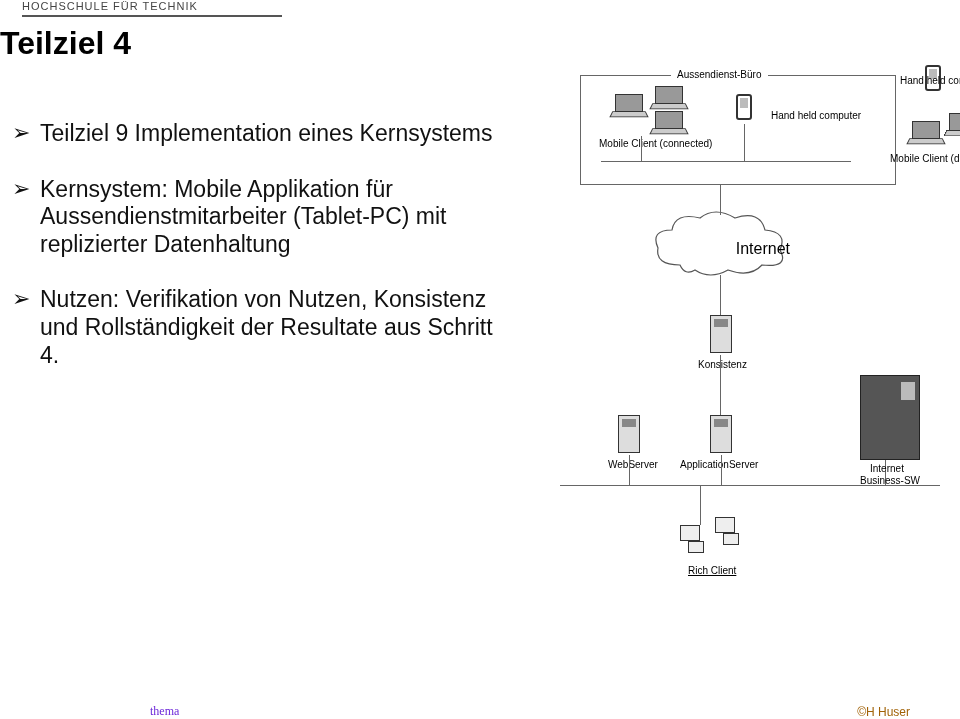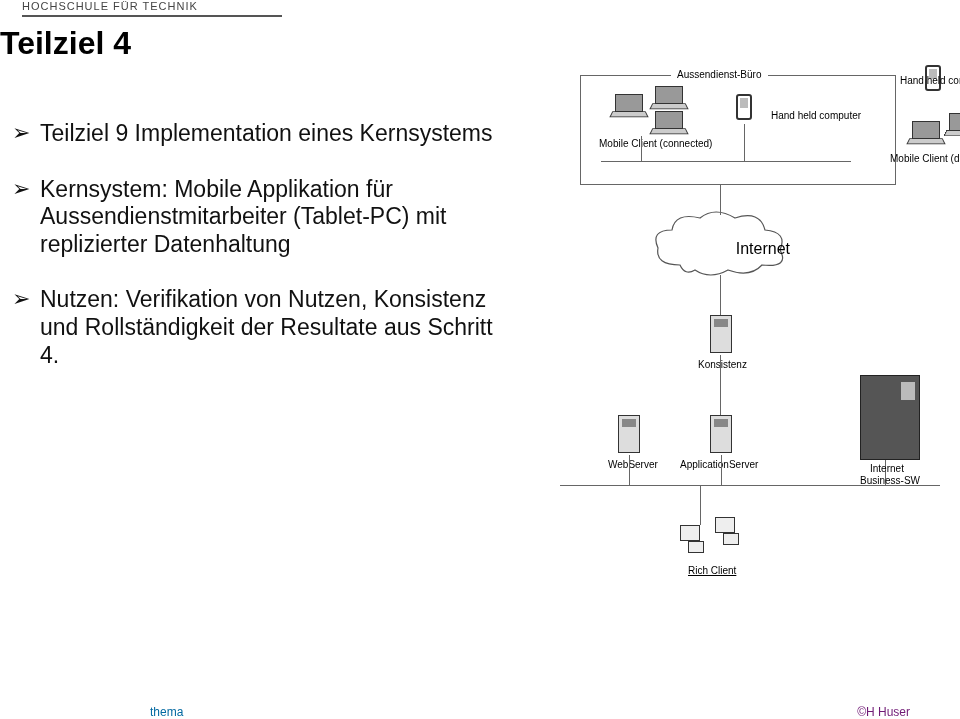--- a/index.html
+++ b/index.html
@@ -132,24 +132,24 @@
   }
   .pc::after{
     content:""; position:absolute; bottom:0; left:8px; width:14px; height:10px;
     border:1.5px solid #333; background:#eee;
   }
   .line {
     position: absolute; background: #666;
   }
   .lbl { position: absolute; font-size: 10px; white-space: nowrap; }
   .footer-left {
-    position: absolute; bottom: 0; left: 150px; font-size: 12px; color: #0369a1;
+    position: absolute; bottom: 0; left: 150px; font-size: 12px; color: #6d28d9; font-family: Liberation Serif, serif;
   }
   .footer-right {
-    position: absolute; bottom: 0; right: 50px; font-size: 12px; color: #701a75;
+    position: absolute; bottom: 0; right: 50px; font-size: 12px; color: #a16207;
   }
 </style>
 </head>
 <body>
 
 <div class="header">
   <div class="header-line">HOCHSCHULE FÜR TECHNIK</div>
   <div class="header-underline"></div>
 </div>
 

